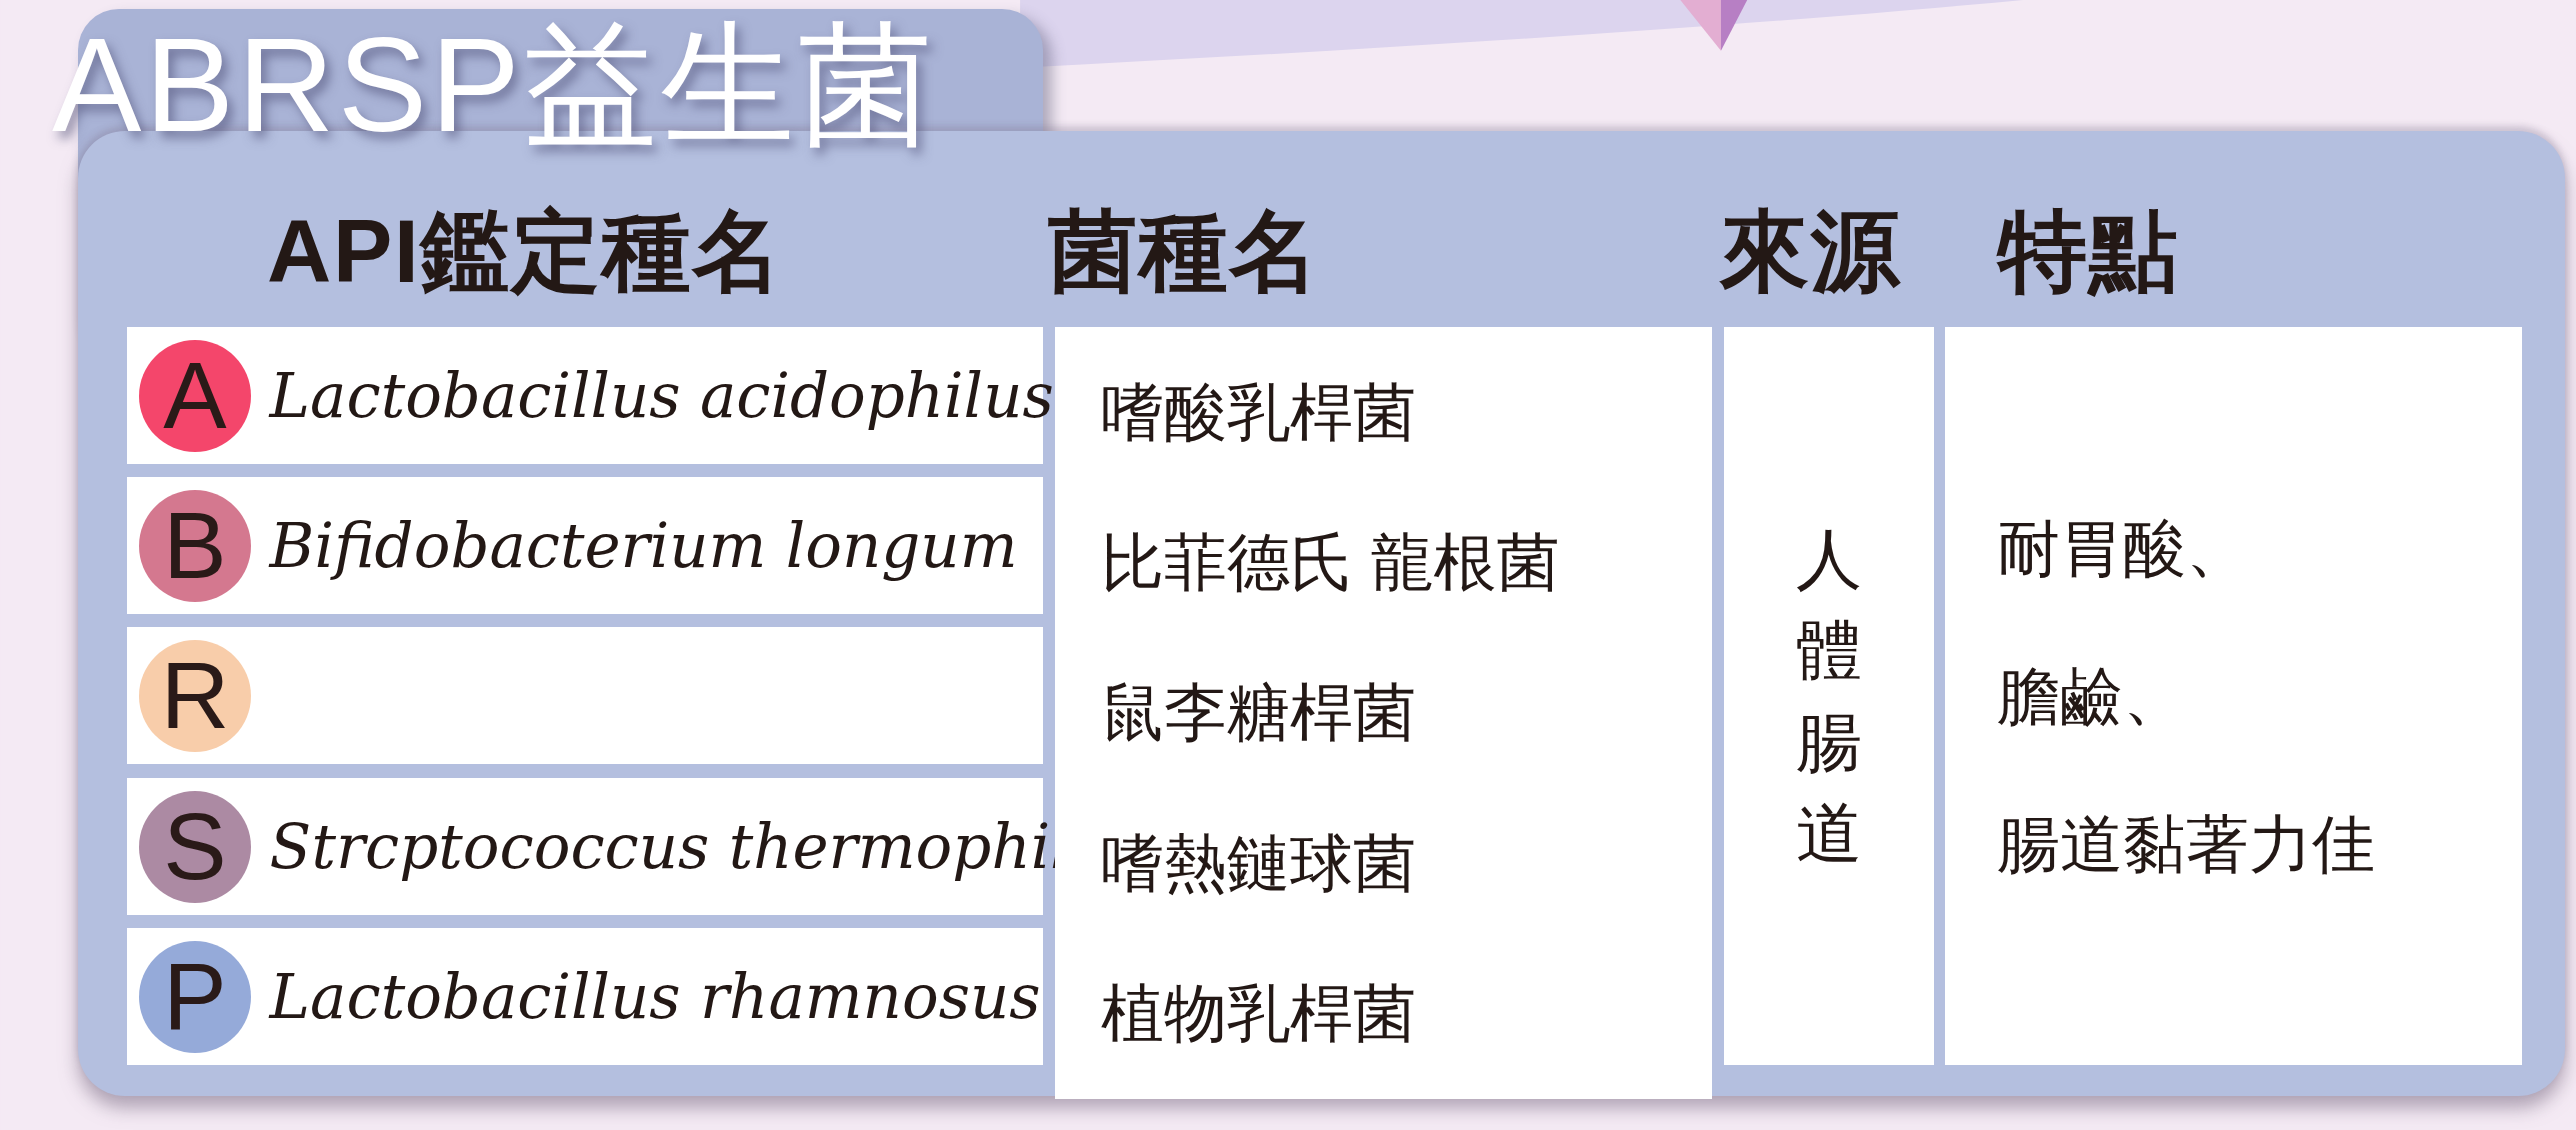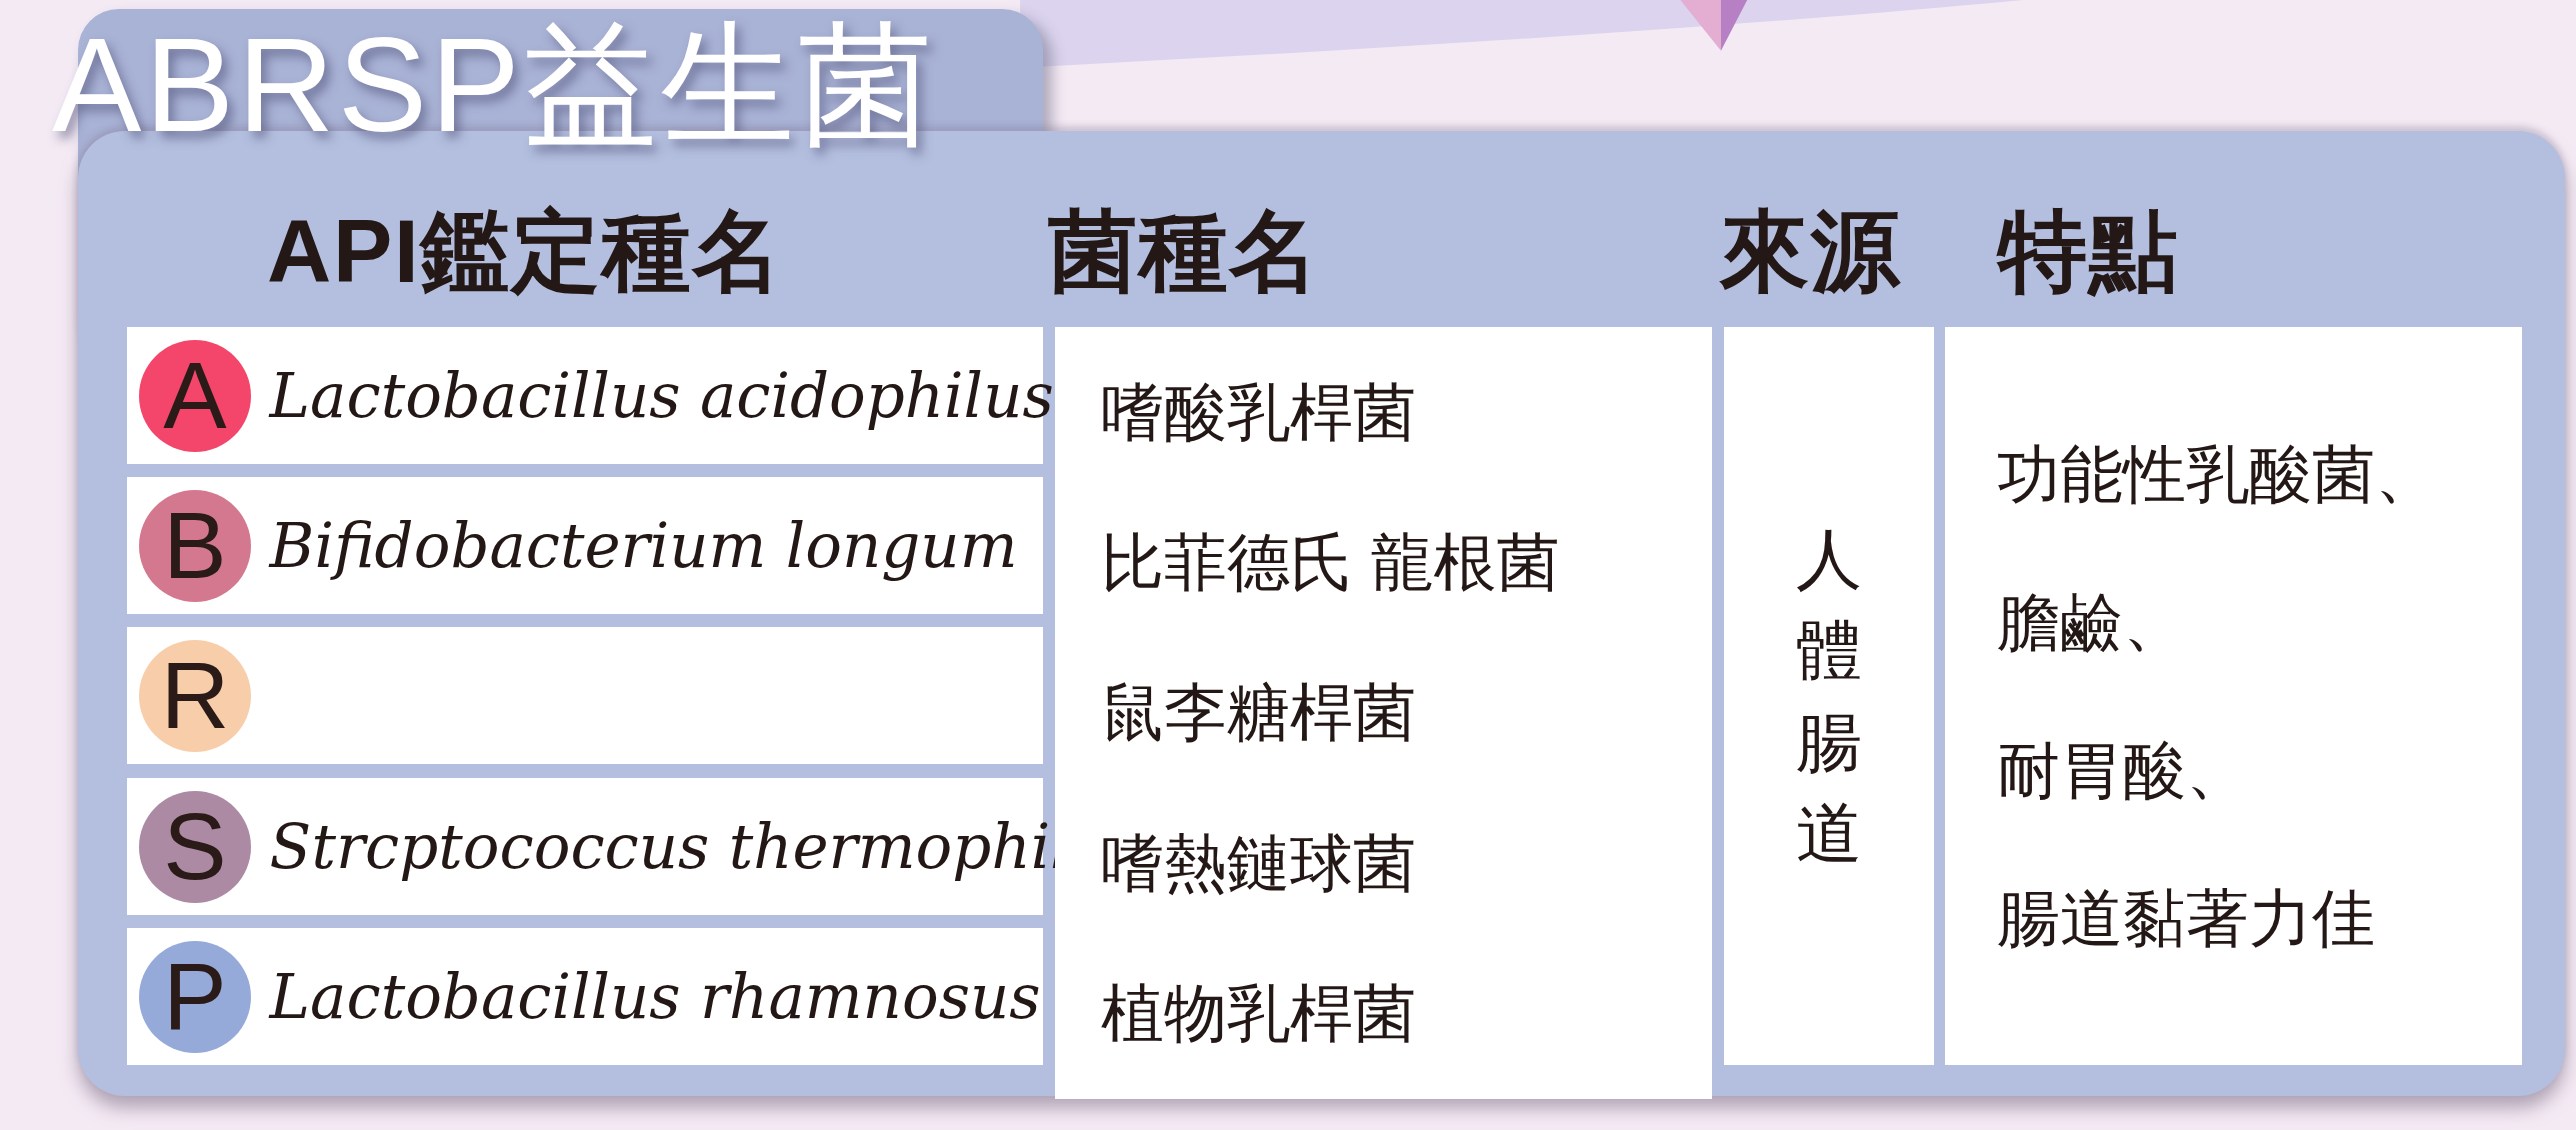--- a/index.html
+++ b/index.html
@@ -133,18 +133,17 @@
 </div>
 
 <div class="cell c3">
   <span class="src-char">人</span>
   <span class="src-char">體</span>
   <span class="src-char">腸</span>
   <span class="src-char">道</span>
 </div>
 
 <div class="cell c4">
-  <span class="feat-line">功能性乳酸菌、</span>
+  <span class="feat-line">耐胃酸、</span>
   <span class="feat-line">膽鹼、</span>
-  <span class="feat-line">耐胃酸、</span>
   <span class="feat-line">腸道黏著力佳</span>
 </div>
 
 
 </body></html>

